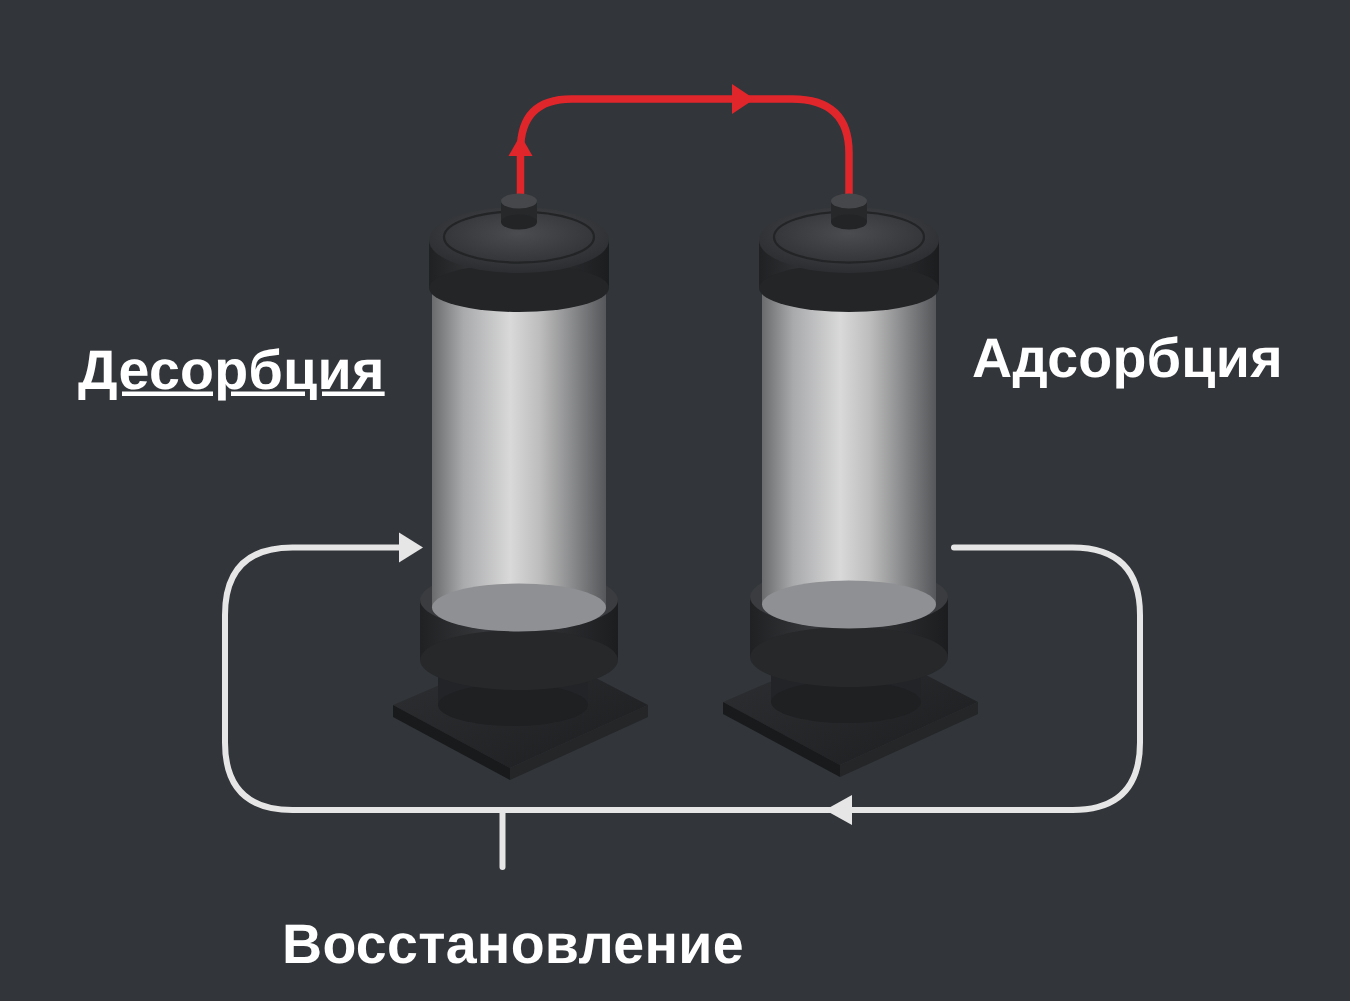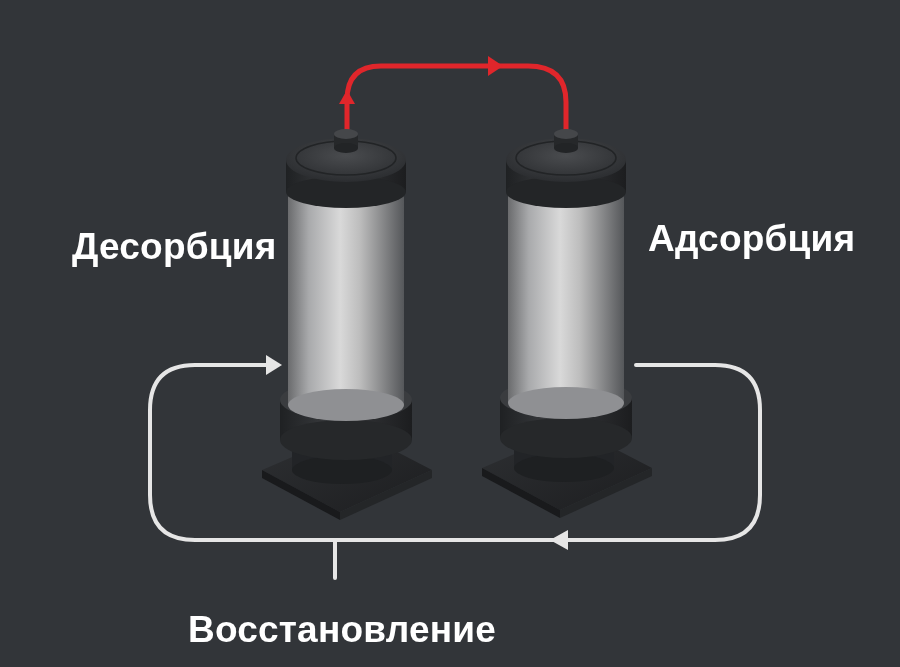--- a/index.html
+++ b/index.html
@@ -1,19 +1,19 @@
 <!DOCTYPE html>
 <html><head>
 <meta charset="utf-8">
 <style>
   html, body { margin: 0; padding: 0; }
   body { width: 900px; height: 667px; background: #323539; overflow: hidden; position: relative; font-family: "Liberation Sans", sans-serif; }
   #stage { position: absolute; left: 0; top: 0; width: 900px; height: 667px; }
   .label { position: absolute; color: #ffffff; font-weight: bold; font-family: "Liberation Sans", sans-serif; letter-spacing: 0.2px; white-space: nowrap; }
-  #lbl-desorption { left: 72px; top: 226px; font-size: 37px; }
+  #lbl-desorption { left: 52px; top: 226px; font-size: 37px; text-decoration: underline; }
   #lbl-adsorption { left: 648px; top: 218px; font-size: 37px; text-align: center; }
   #lbl-regeneration { left: 188px; top: 609px; font-size: 37px; }
 </style>
 </head>
 <body>
 
 <svg id="stage" width="900" height="667" viewBox="0 0 900 667" xmlns="http://www.w3.org/2000/svg">
   <defs>
     <linearGradient id="bodyGrad" x1="0" x2="1" y1="0" y2="0">
       <stop offset="0" stop-color="#6a6b6d"></stop>

